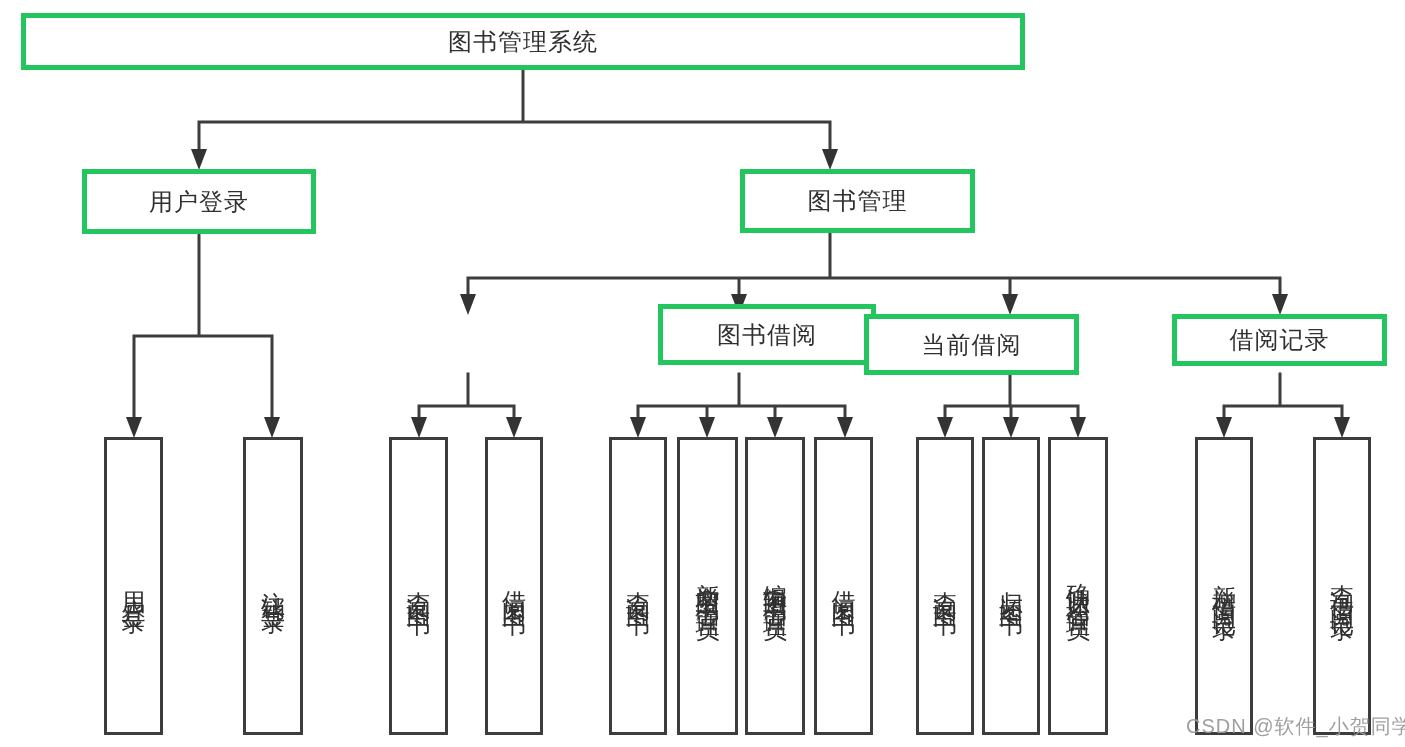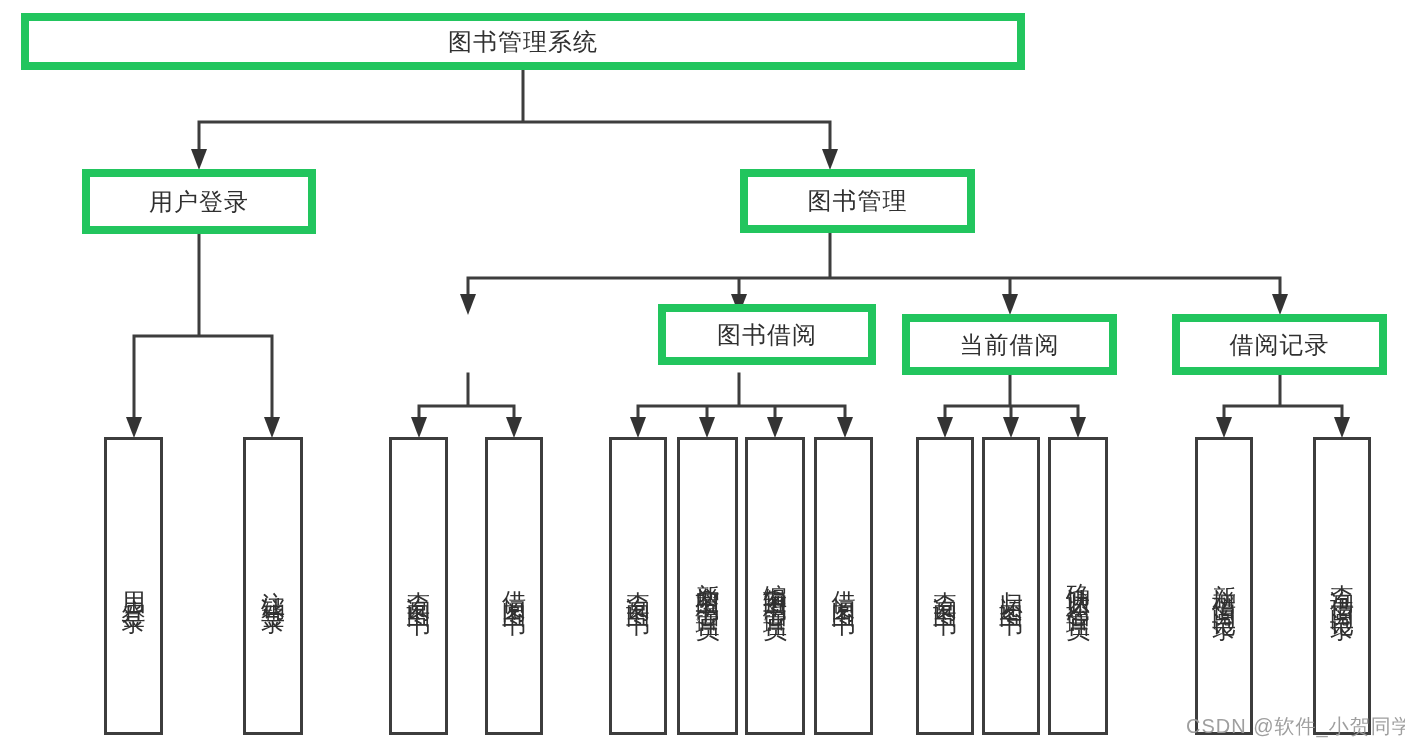--- a/index.html
+++ b/index.html
@@ -15,21 +15,21 @@
   #connectors {
     position: absolute;
     left: 0; top: 0;
     width: 1405px; height: 747px;
     z-index: 1;
   }
   .hbox {
     position: absolute;
     box-sizing: border-box;
     background: #ffffff;
-    border: 8px solid #22c55e;
+    border: 5px solid #22c55e;
     display: flex;
     align-items: center;
     justify-content: center;
     font-size: 24px;
     letter-spacing: 1px;
     z-index: 2;
     white-space: nowrap;
   }
   .vbox {
     position: absolute;
@@ -107,22 +107,22 @@
       <polygon points="1334,417 1350,417 1342,438"></polygon>
     </g>
   </svg>
 
   <div class="hbox" style="left:21px; top:13px; width:1004px; height:57px;">图书管理系统</div>
 
   <div class="hbox" style="left:82px; top:169px; width:234px; height:65px;">用户登录</div>
   <div class="hbox" style="left:712px; top:169px; width:235px; height:64px;margin-left:28px;">图书管理</div>
 
   <div class="hbox" style="left:630px; top:304px; width:218px; height:61px;margin-left:28px;">图书借阅</div>
-  <div class="hbox" style="left:902px; top:314px; width:215px; height:61px;">当前借阅</div>
-  <div class="hbox" style="left:1172px; top:314px; width:215px; height:61px;">借阅记录</div>
+  <div class="hbox" style="left:864px; top:314px; width:215px; height:61px;">当前借阅</div>
+  <div class="hbox" style="left:1172px; top:314px; width:215px; height:52px;">借阅记录</div>
 
   <div class="vbox" style="left:104px; width:59px;">
     <span class="vtext">用户登录</span>
   </div>
   <div class="vbox" style="left:243px; width:60px;">
     <span class="vtext">注销登录</span>
   </div>
 
   <div class="vbox" style="left:389px; width:59px;">
     <span class="vtext">查询图书</span>

